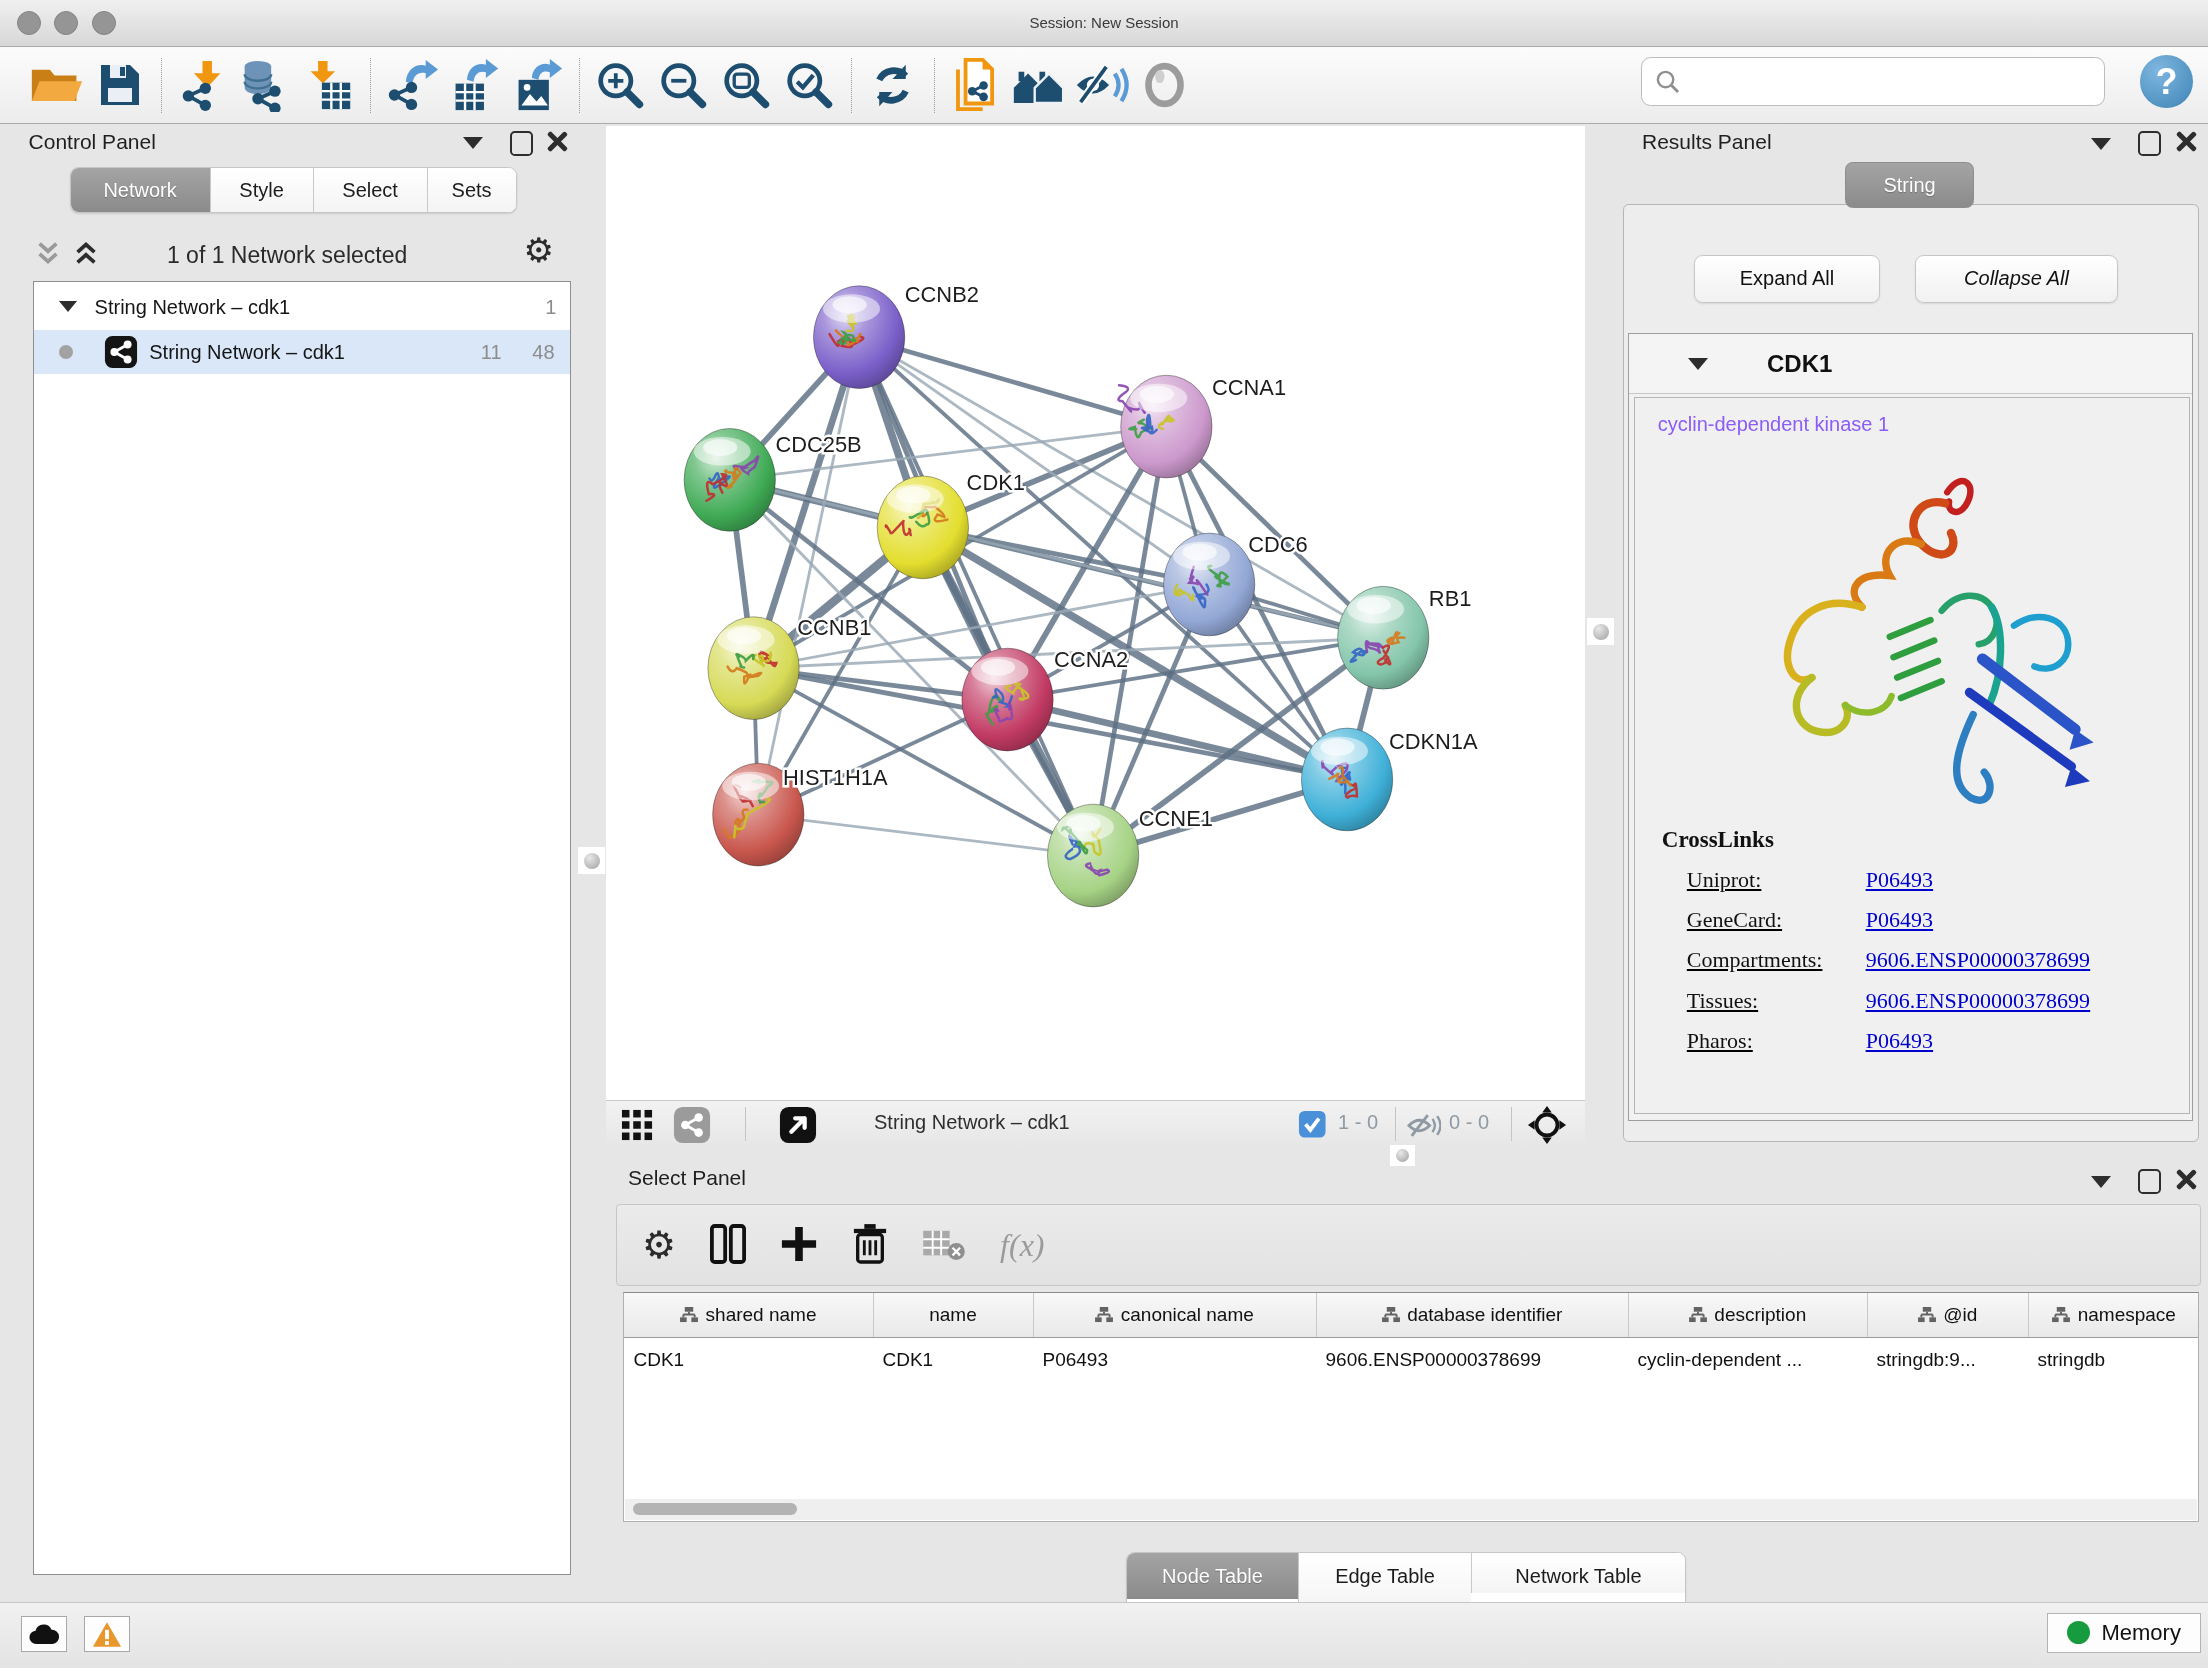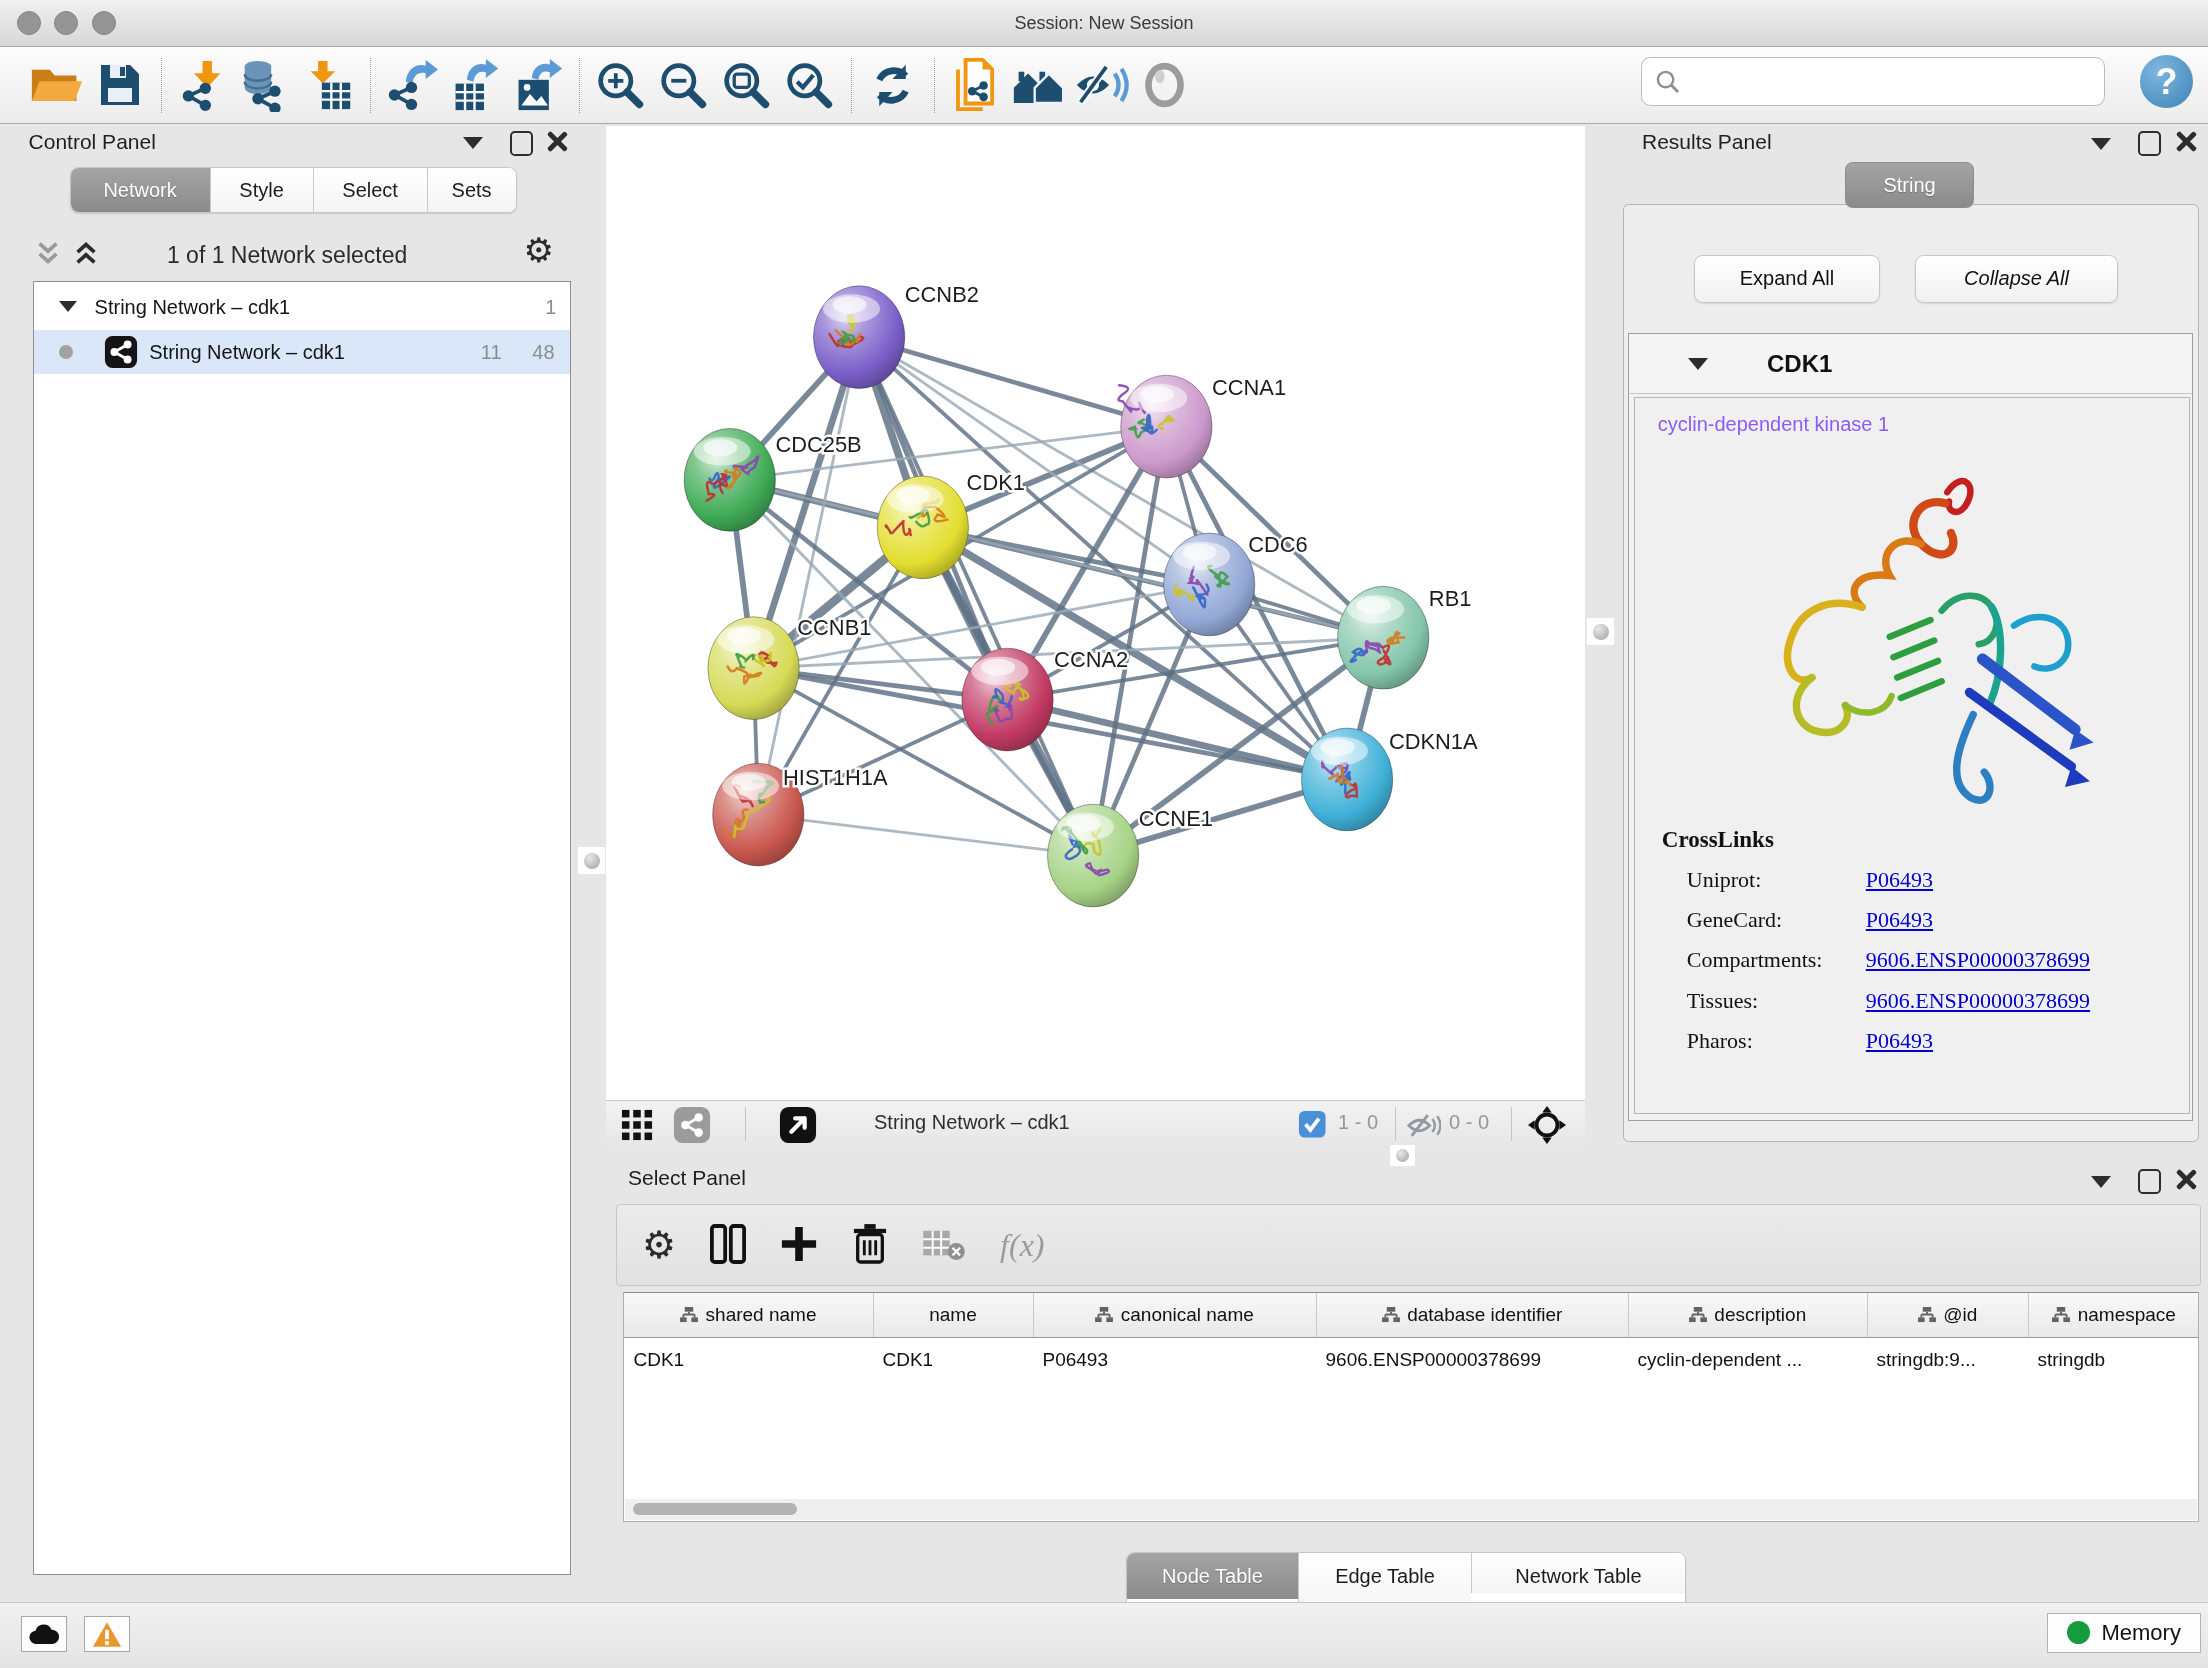--- a/index.html
+++ b/index.html
@@ -5,21 +5,21 @@
   html,body{margin:0;padding:0;width:2208px;height:1668px;background:#e8e8e8;
     font-family:"Liberation Sans",sans-serif;-webkit-font-smoothing:antialiased;}
   .window{position:relative;width:2208px;height:1668px;overflow:hidden;background:#e6e6e6;}
   .abs{position:absolute;}
   
   .titlebar{left:0;top:0;width:2208px;height:46px;background:linear-gradient(#f0f0f0,#d7d7d7);
     border-bottom:1px solid #a9a9a9;}
   .traffic{left:17px;top:11.4px;display:flex;gap:13.3px;}
   .light{width:22px;height:22px;border-radius:50%;background:#959595;border:1px solid #848484;}
   .win-title{left:0;top:0;width:2208px;height:46px;line-height:46px;text-align:center;
-    font-size:18px;color:#3a3a3a;font-weight:500;}
+    font-size:15px;color:#3a3a3a;font-weight:500;}
   
   .toolbar{left:0;top:47px;width:2208px;height:77px;background:linear-gradient(#fcfcfc,#ececec);
     border-bottom:1px solid #aaaaaa;display:flex;align-items:center;padding-left:25px;box-sizing:border-box;}
   .tbtn{display:flex;align-items:center;justify-content:center;width:63px;height:61px;cursor:default;}
   .tsep{width:0;height:55px;border-left:1.9px dotted #9b9b9b;margin:0 9.5px;}
   .searchbox{left:1641px;top:57px;width:464px;height:49px;background:#fff;border:1px solid #bcbcbc;
     border-radius:9.5px;display:flex;align-items:center;padding-left:13.3px;box-sizing:border-box;}
   .searchbox input{border:none;outline:none;font-size:20px;flex:1;background:transparent;
     font-family:"Liberation Sans",sans-serif;}
   .helpbtn{left:2140px;top:55px;width:53px;height:53px;border-radius:50%;
@@ -69,21 +69,21 @@
   .sec{left:1628px;top:333px;width:565px;height:788px;background:#f1f1f1;border:1px solid #9e9e9e;
     box-sizing:border-box;}
   .sec-head{position:absolute;left:0;top:0;width:100%;height:59px;border-bottom:1px solid #c6c6c6;
     background:#f4f4f4;display:flex;align-items:center;}
   .sec-body{position:absolute;left:4.8px;top:63px;width:554px;height:715px;border:1px solid #b5b5b5;
     background:#f0f0f0;}
   .prot-name{font-size:24px;font-weight:bold;color:#111;}
   .prot-desc{font-size:20px;color:#8b5cf6;}
   .serif{font-family:"Liberation Serif",serif;}
   .cl-title{font-size:23px;font-weight:bold;color:#111;}
-  .cl-row{display:flex;margin-top:14.3px;padding-left:25px;font-size:22px;}
+  .cl-row{display:flex;margin-top:14.3px;padding-left:25px;font-size:22px;text-decoration:underline;}
   .cl-label{width:179px;color:#111;}
   .cl-val{color:#0000cc;text-decoration:underline;}
   
   .tbl-toolbar{left:616px;top:1204px;width:1585px;height:82px;background:linear-gradient(#ebebeb,#e2e2e2);
     border:1px solid #c6c6c6;border-radius:3.8px;box-sizing:border-box;display:flex;align-items:center;
     padding-left:25px;gap:34px;}
   .tbl-wrap{left:623px;top:1292px;width:1576px;height:230px;background:#fff;border:1px solid #b0b0b0;
     border-top:1.9px solid #8a8a8a;box-sizing:border-box;overflow:hidden;}
   table.grid{border-collapse:collapse;table-layout:fixed;width:1576px;}
   table.grid th{height:42px;background:linear-gradient(#f8f8f8,#e9e9e9);border-bottom:1.9px solid #9a9a9a;

